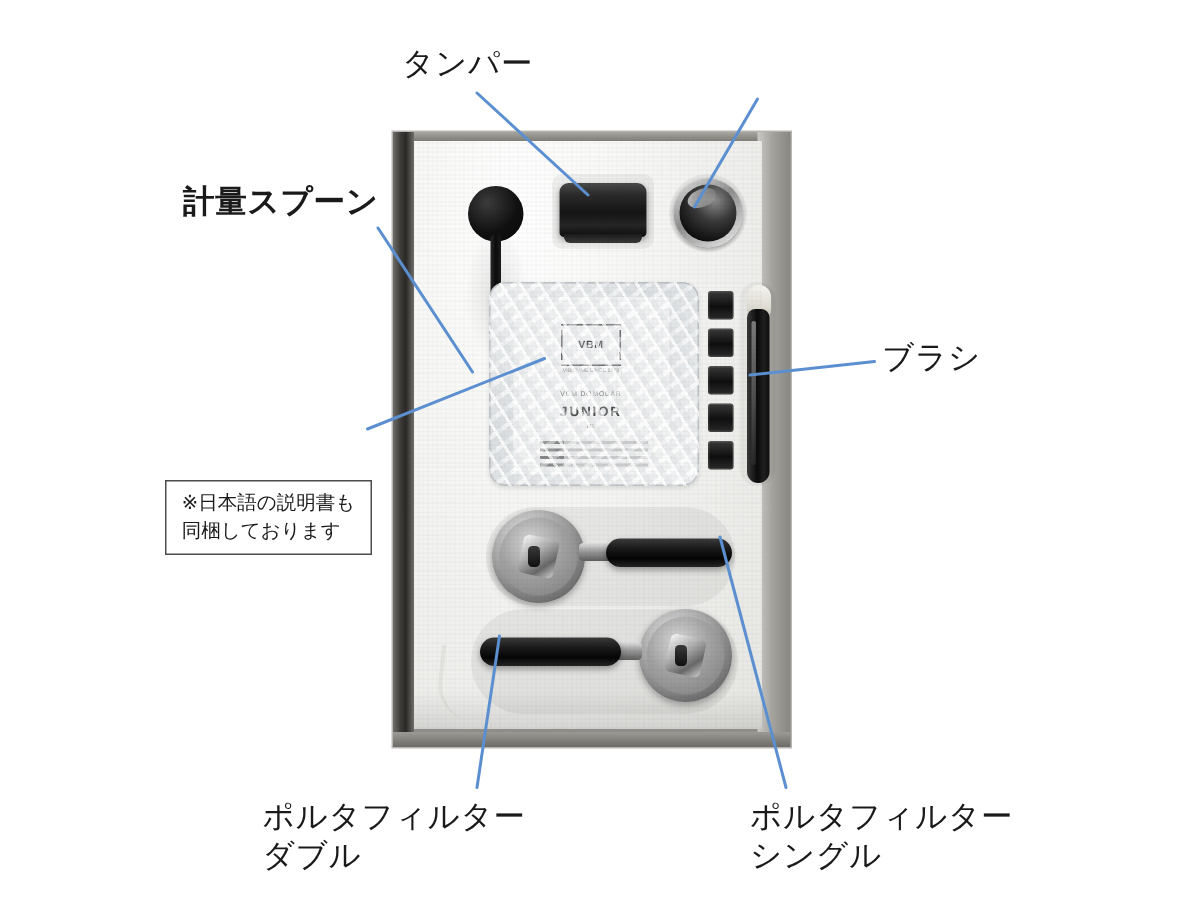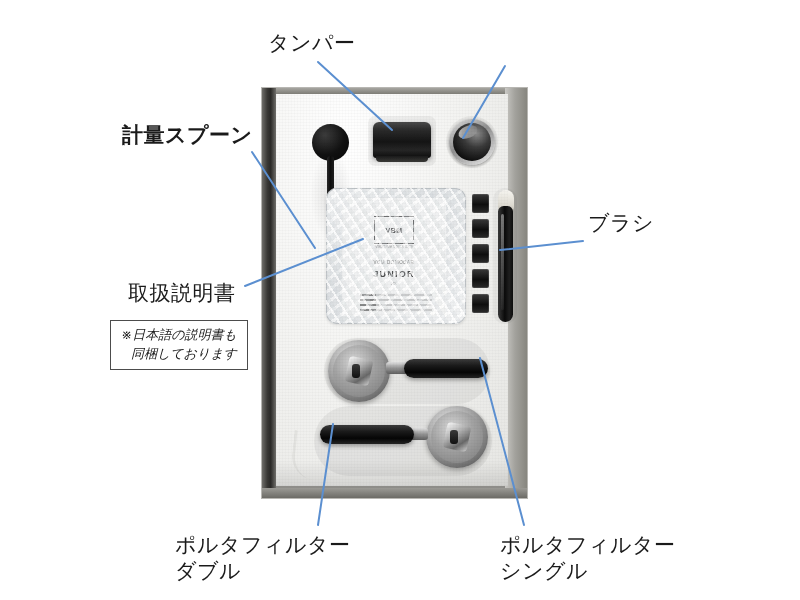--- a/index.html
+++ b/index.html
@@ -292,27 +292,26 @@
     white-space: pre-line;
     font-weight: 500;
   }
   .note-box{
     position:absolute;
     left:110px; top:320px;
     width:138px; height:50px;
     border:1.6px solid #4c4c4c;
     background:#fff;
     display:flex; align-items:center; justify-content:center;
-    text-align:right;
+    text-align:left;
     font-size:13px;
     line-height:1.45;
     color:#1a1a1a;
     white-space:pre-line;
     box-sizing:border-box;
-    font-style:italic;
   }
 
   
   svg.leaders{
     position:absolute; left:0; top:0;
     width:800px; height:600px;
     pointer-events:none;
   }
 </style>
 </head>
@@ -399,22 +398,21 @@
       <line x1="505" y1="66" x2="463" y2="138" stroke="#5b8fd0" stroke-width="2" stroke-linecap="round"></line>
       <line x1="252" y1="152" x2="315" y2="248" stroke="#5b8fd0" stroke-width="2" stroke-linecap="round"></line>
       <line x1="245" y1="286" x2="363" y2="239" stroke="#5b8fd0" stroke-width="2" stroke-linecap="round"></line>
       <line x1="583" y1="241" x2="500" y2="250" stroke="#5b8fd0" stroke-width="2" stroke-linecap="round"></line>
       <line x1="318" y1="525" x2="333" y2="424" stroke="#5b8fd0" stroke-width="2" stroke-linecap="round"></line>
       <line x1="524" y1="525" x2="480" y2="358" stroke="#5b8fd0" stroke-width="2" stroke-linecap="round"></line>
     </svg>
 
   <div class="label" style="left: 268px; top: 30px;">タンパー</div>
   <div class="label" style="left: 122px; top: 122px; font-weight: bold;">計量スプーン</div>
-  <div class="label" style="left: 128px; top: 280px;">取扱説明書</div>
-  <div class="label" style="left: 588px; top: 210px;">ブラシ</div>
+  <div class="label" style="left: 588px; top: 226px;">ブラシ</div>
   <div class="label" style="left: 175px; top: 532px;">ポルタフィルター
 ダブル</div>
   <div class="label" style="left: 500px; top: 532px;">ポルタフィルター
 シングル</div>
 
   <div class="note-box" style="border-color: rgb(76, 76, 76);">※日本語の説明書も
 同梱しております</div>
 
 </div>
 

